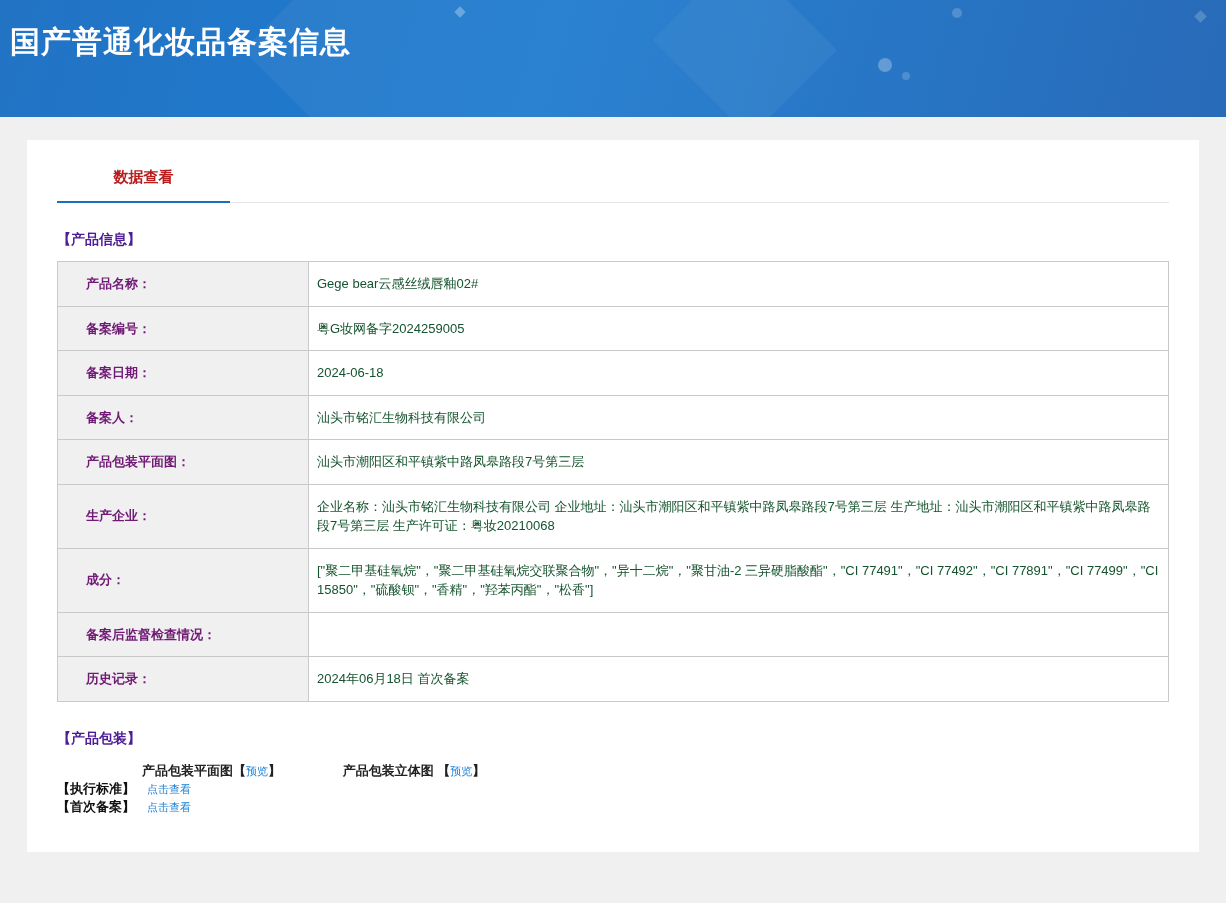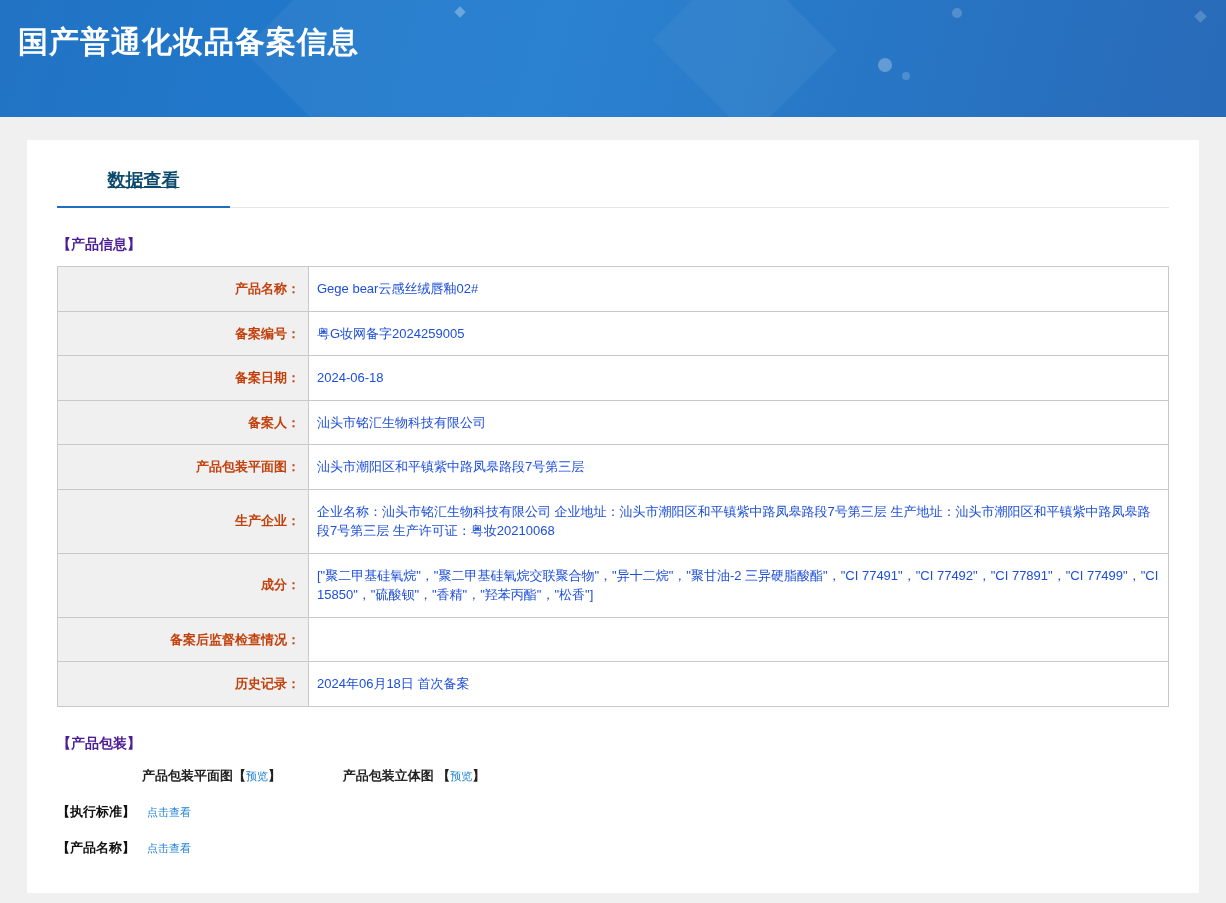--- a/index.html
+++ b/index.html
@@ -12,21 +12,21 @@
   }
   
   .header {
     position: relative;
     height: 117px;
     background: linear-gradient(105deg, #2273c4 0%, #1f7ccf 45%, #2065b6 100%);
     overflow: hidden;
   }
   .header .title {
     position: absolute;
-    left: 18px;
+    left: 10px;
     top: 22px;
     color: #ffffff;
     font-size: 30px;
     font-weight: bold;
     letter-spacing: 1px;
   }
   .deco-band {
     position: absolute;
     background: rgba(255,255,255,0.05);
     transform: rotate(45deg);
@@ -59,77 +59,74 @@
   .tab-strip {
     border-bottom: 1px solid #e6e6e6;
   }
   .tab {
     display: inline-block;
     width: 173px;
     text-align: center;
     padding-bottom: 14px;
     margin-bottom: -1px;
     border-bottom: 2px solid #1a6fc0;
-    color: #0c4a6e;
-    font-size: 18px;
+    color: #b91c1c;
+    font-size: 15px;
     font-weight: bold;
     cursor: pointer;
-    text-decoration: underline;
   }
   .section-heading {
     margin-top: 28px;
     font-size: 14px;
     font-weight: bold;
     color: #4c1d95;
   }
   
   table.info {
     margin-top: 12px;
     width: 100%;
     border-collapse: collapse;
     border: 1px solid #c9c9c9;
     table-layout: fixed;
   }
   table.info td {
     border: 1px solid #c9c9c9;
     font-size: 13px;
-    color: #1d4ed8;
+    color: #14532d;
     padding: 12px 8px;
     line-height: 1.5;
     vertical-align: middle;
     word-break: break-all;
   }
   table.info td.label {
     width: 251px;
     background: #f0f0f0;
     font-weight: bold;
     padding-left: 28px;
-    color: #c2410c;
-    text-align: right;
+    color: #701a75;
   }
   
   .packaging-row {
     margin-top: 14px;
     font-size: 13px;
     color: #222222;
   }
   .packaging-item {
     font-weight: bold;
   }
   .packaging-item.first { margin-left: 85px; }
   .packaging-item.second { margin-left: 58px; }
   a.link {
     color: #1a7fd4;
     text-decoration: none;
     font-weight: normal;
     cursor: pointer;
     font-size: 11px;
   }
   .inline-row {
-    margin-top: 18px;
     font-size: 13px;
     color: #111111;
   }
   .inline-row .heading {
     font-weight: bold;
     margin-right: 12px;
   }
 </style>
 </head>
 <body>
@@ -199,16 +196,16 @@
   <div class="packaging-row">
     <span class="packaging-item first"><span>产品包装平面图</span><span>【</span><a class="link">预览</a><span>】</span></span>
     <span class="packaging-item second"><span>产品包装立体图 </span><span>【</span><a class="link">预览</a><span>】</span></span>
   </div>
 
   <div class="inline-row">
     <span class="heading">【执行标准】</span><a class="link">点击查看</a>
   </div>
 
   <div class="inline-row">
-    <span class="heading">【产品名称】</span><a class="link">点击查看</a>
+    <span class="heading">【首次备案】</span><a class="link">点击查看</a>
   </div>
 
 </div>
 
 </body></html>

